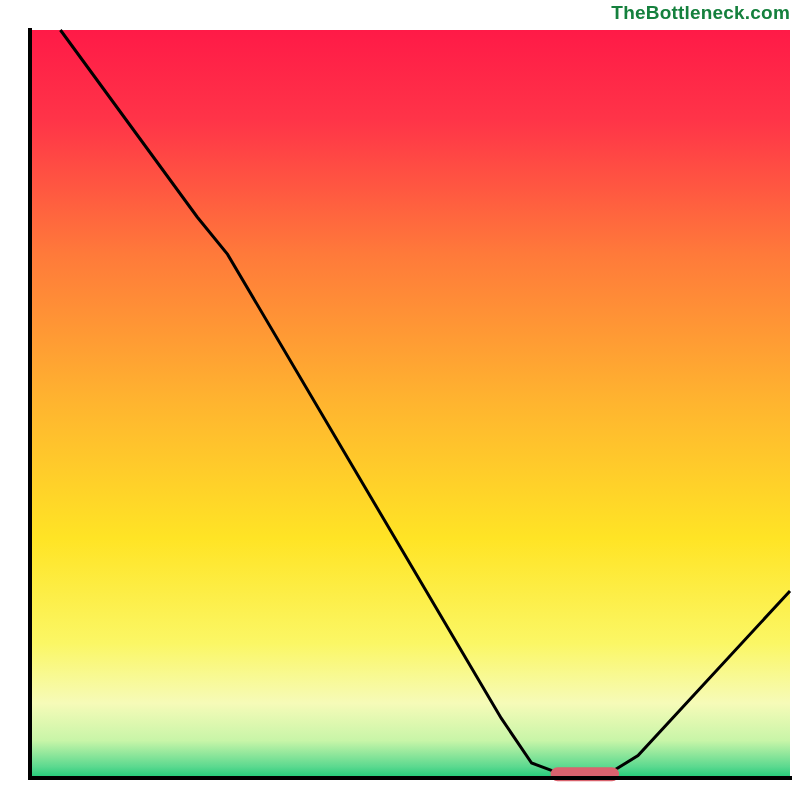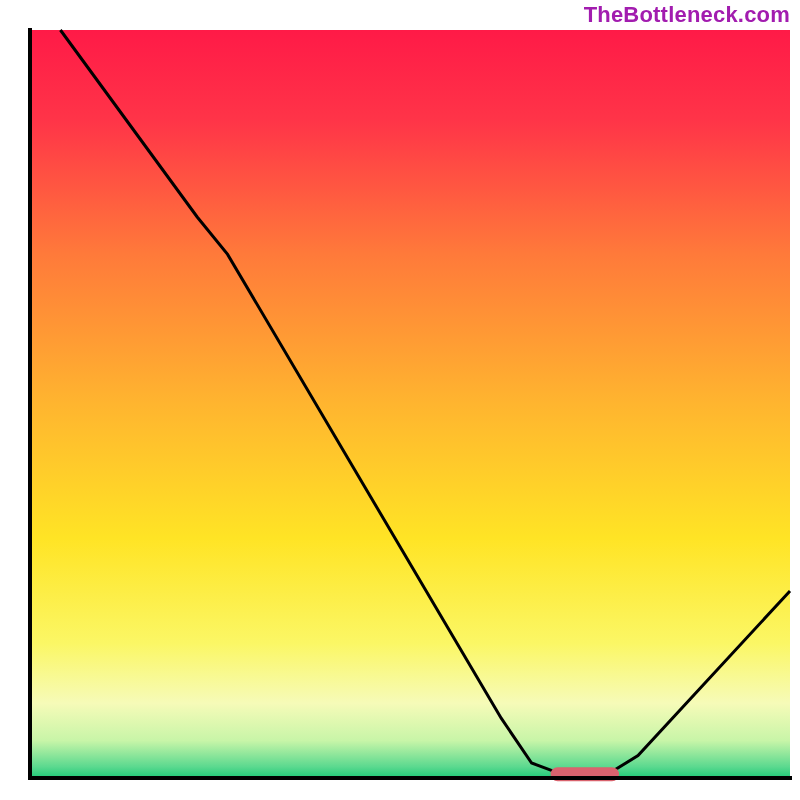--- a/index.html
+++ b/index.html
@@ -13,23 +13,23 @@
   }
   .container {
     position: relative;
     width: 800px;
     height: 800px;
   }
   .watermark {
     position: absolute;
     top: 2px;
     right: 10px;
-    font-size: 22px;
+    font-size: 19px;
     font-weight: 600;
-    color: #a21caf;
+    color: #15803d;
     letter-spacing: 0.2px;
     z-index: 10;
   }
   svg.chart {
     position: absolute;
     left: 0;
     top: 0;
     width: 800px;
     height: 800px;
   }

